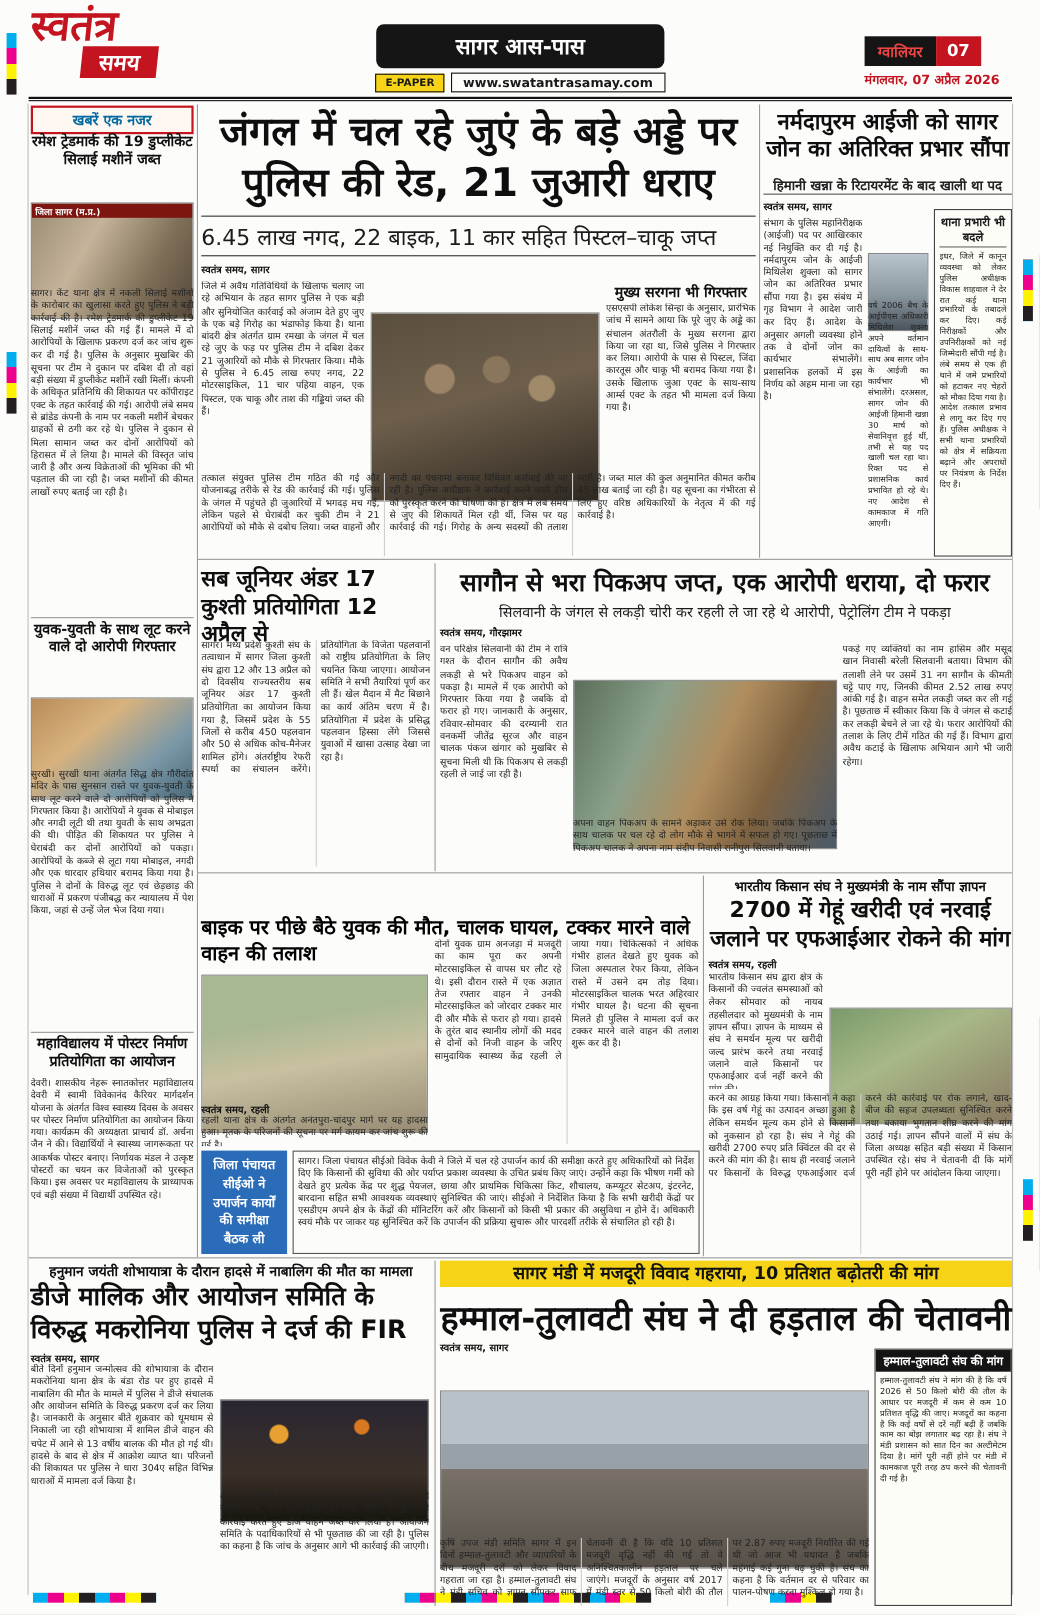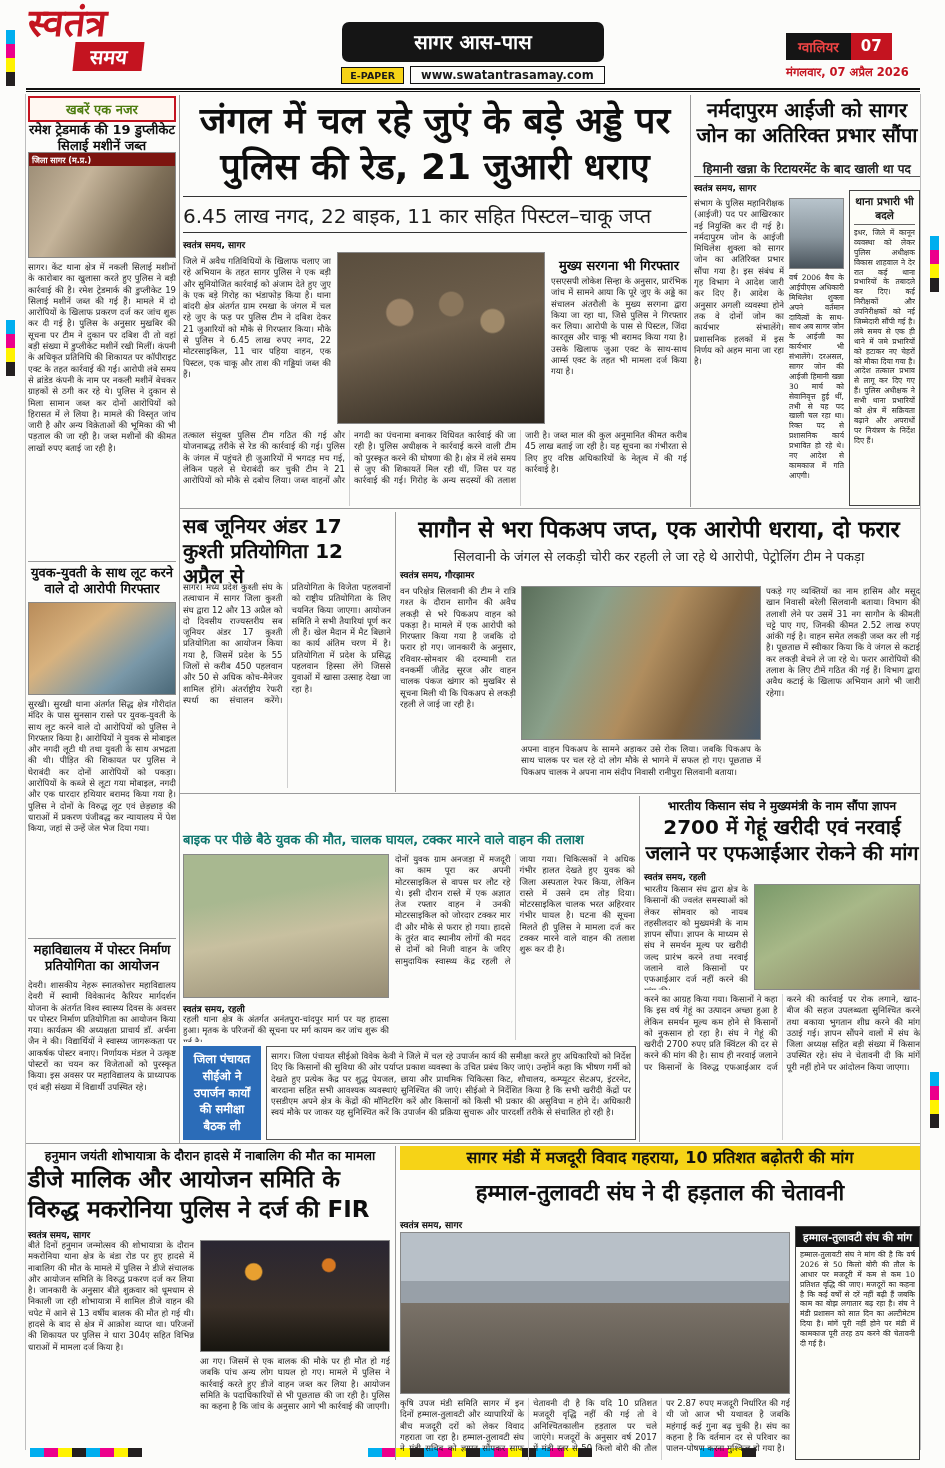--- a/index.html
+++ b/index.html
@@ -10,34 +10,34 @@
   .hl { font-weight:700; color:#0e0e0e; }
   .center { text-align:center; }
   .body-text { font-size:8.5px; line-height:1.33; text-align:justify; color:#232323; overflow:hidden; }
   .tiny { font-size:7.5px; line-height:1.32; }
   .cols2 { column-count:2; column-gap:9px; column-rule:1px solid #cfcfcf; }
   .cols3 { column-count:3; column-gap:9px; column-rule:1px solid #cfcfcf; }
   .byline { font-size:9px; font-weight:700; color:#111; }
   .vline { border-left:1px solid #9a9a9a; width:0; }
   .hline { border-top:1px solid #9a9a9a; height:0; }
   .frame-line { background:#bdbdbd; }
-  .photo { overflow:hidden; border:1px solid #888; }
+  .photo { overflow:hidden; border:1px solid #888;margin-top:32px; }
   .photo-band { position:absolute; top:0; left:0; right:0; background:#7d1510; color:#fff; font-size:8px; padding:1px 3px; font-weight:700; }
   .ph-machines { background:linear-gradient(120deg,#9a8b74,#c5b49a 35%,#7e6f58 70%,#55483a); }
   .ph-raid { background:radial-gradient(circle at 30% 35%, #9c8468 0 7%, transparent 8%), radial-gradient(circle at 55% 30%, #8a765c 0 7%, transparent 8%), radial-gradient(circle at 75% 40%, #a08a6a 0 6%, transparent 7%), linear-gradient(165deg,#5a4e3e,#6e5f4c 45%,#2e2820); }
   .ph-officer { background:linear-gradient(180deg,#b8c4cc,#8a969e 55%,#4a545c); }
   .ph-loot { background:linear-gradient(140deg,#b98c5a,#d8b27e 35%,#7a98a8 70%,#4a6878); }
   .ph-wood { background:linear-gradient(115deg,#5a6e5a,#8aa08a 28%,#b08d5e 52%,#7e6240 72%,#4a5a6a); }
   .ph-accident { background:linear-gradient(170deg,#a8b890 0 30%,#c8c0a0 55%,#968c74); }
   .ph-memo { background:linear-gradient(150deg,#7a9a6a,#a8b888 40%,#8a7a62); }
   .ph-night { background:radial-gradient(circle at 28% 28%, #e8a030 0 5%, transparent 6%), radial-gradient(circle at 68% 22%, #d87820 0 4%, transparent 5%), linear-gradient(180deg,#2a2632,#3a3028 60%,#17150f); }
   .ph-shed { background:linear-gradient(180deg,#b8c0c8 0 30%,#98a0a8 30% 44%,#7a7268 44%,#565048); }
   .regh { background:repeating-linear-gradient(90deg,#00aeef 0 14px,#ec008c 14px 28px,#fff200 28px 42px,#231f20 42px 56px); }
   .regv { background:repeating-linear-gradient(180deg,#00aeef 0 14px,#ec008c 14px 28px,#fff200 28px 42px,#231f20 42px 56px); }
-  .sec-box { border:2px solid #c41420; color:#4d7c0f; font-weight:700; font-size:13px; text-align:center; padding:2px 0; background:#fff8f2; }
+  .sec-box { border:2px solid #c41420; color:#0369a1; font-weight:700; font-size:13px; text-align:center; padding:2px 0; background:#fff8f2; }
   .sidebar-box { border:1px solid #444; padding:3px 4px; background:#fdfdf8; overflow:hidden; }
   .sidebar-hd { font-weight:700; font-size:10.5px; text-align:center; border-bottom:1px solid #666; padding-bottom:2px; margin-bottom:3px; }
   .black-band-hd { background:#141414; color:#fff; font-weight:700; font-size:10.5px; text-align:center; padding:3px 2px; }
   .yellow-kicker { background:#f6d317; color:#111; font-weight:700; font-size:16px; text-align:center; line-height:24px; }
   .blue-box { background:#2b6cb8; color:#fff; font-weight:700; font-size:11.5px; text-align:center; display:flex; align-items:center; justify-content:center; padding:5px; line-height:1.45; }
   .red { color:#c41420; }
 </style>
 </head>
 <body>
 
@@ -131,21 +131,21 @@
   <div class="abs hl center" style="left:400px; top:513px; width:518px; font-size:22.5px;">सागौन से भरा पिकअप जप्त, एक आरोपी धराया, दो फरार</div>
   <div class="abs center" style="left:400px; top:547px; width:518px; font-size:13px; color:#1c1c1c;">सिलवानी के जंगल से लकड़ी चोरी कर रहली ले जा रहे थे आरोपी, पेट्रोलिंग टीम ने पकड़ा</div>
   <div class="abs byline" style="left:400px; top:568px;">स्वतंत्र समय, गौरझामर</div>
   <div class="abs body-text" style="left:400px; top:586px; width:116px; height:158px;">वन परिक्षेत्र सिलवानी की टीम ने रात्रि गश्त के दौरान सागौन की अवैध लकड़ी से भरे पिकअप वाहन को पकड़ा है। मामले में एक आरोपी को गिरफ्तार किया गया है जबकि दो फरार हो गए। जानकारी के अनुसार, रविवार-सोमवार की दरम्यानी रात वनकर्मी जीतेंद्र सूरज और वाहन चालक पंकज खंगार को मुखबिर से सूचना मिली थी कि पिकअप से लकड़ी रहली ले जाई जा रही है।</div>
   <div class="abs photo ph-wood" style="left:521px; top:586px; width:240px; height:154px;"></div>
   <div class="abs body-text" style="left:766px; top:586px; width:154px; height:204px;">पकड़े गए व्यक्तियों का नाम हासिम और मसूद खान निवासी बरेली सिलवानी बताया। विभाग की तलाशी लेने पर उसमें 31 नग सागौन के कीमती चट्टे पाए गए, जिनकी कीमत 2.52 लाख रुपए आंकी गई है। वाहन समेत लकड़ी जब्त कर ली गई है। पूछताछ में स्वीकार किया कि वे जंगल से कटाई कर लकड़ी बेचने ले जा रहे थे। फरार आरोपियों की तलाश के लिए टीमें गठित की गई हैं। विभाग द्वारा अवैध कटाई के खिलाफ अभियान आगे भी जारी रहेगा।</div>
   <div class="abs body-text" style="left:521px; top:744px; width:240px; height:46px;">अपना वाहन पिकअप के सामने अड़ाकर उसे रोक लिया। जबकि पिकअप के साथ चालक पर चल रहे दो लोग मौके से भागने में सफल हो गए। पूछताछ में पिकअप चालक ने अपना नाम संदीप निवासी रानीपुरा सिलवानी बताया।</div>
 
   <div class="abs hline" style="left:180px; top:793px; width:740px;"></div>
 
-  <div class="abs hl" style="left:183px; top:830px; width:452px; font-size:13px; color:#0f766e;">बाइक पर पीछे बैठे युवक की मौत, चालक घायल, टक्कर मारने वाले वाहन की तलाश</div>
+  <div class="abs hl" style="left:183px; top:830px; width:452px; font-size:18px; color:#000000;">बाइक पर पीछे बैठे युवक की मौत, चालक घायल, टक्कर मारने वाले वाहन की तलाश</div>
   <div class="abs photo ph-accident" style="left:183px; top:854px; width:206px; height:144px;"></div>
   <div class="abs byline" style="left:183px; top:1002px;">स्वतंत्र समय, रहली</div>
   <div class="abs body-text" style="left:183px; top:1014px; width:206px; height:28px;">रहली थाना क्षेत्र के अंतर्गत अनंतपुरा-चांदपुर मार्ग पर यह हादसा हुआ। मृतक के परिजनों की सूचना पर मर्ग कायम कर जांच शुरू की गई है।</div>
   <div class="abs body-text cols2" style="left:395px; top:854px; width:240px; height:186px;">दोनों युवक ग्राम अनजड़ा में मजदूरी का काम पूरा कर अपनी मोटरसाइकिल से वापस घर लौट रहे थे। इसी दौरान रास्ते में एक अज्ञात तेज रफ्तार वाहन ने उनकी मोटरसाइकिल को जोरदार टक्कर मार दी और मौके से फरार हो गया। हादसे के तुरंत बाद स्थानीय लोगों की मदद से दोनों को निजी वाहन के जरिए सामुदायिक स्वास्थ्य केंद्र रहली ले जाया गया। चिकित्सकों ने अधिक गंभीर हालत देखते हुए युवक को जिला अस्पताल रेफर किया, लेकिन रास्ते में उसने दम तोड़ दिया। मोटरसाइकिल चालक भरत अहिरवार गंभीर घायल है। घटना की सूचना मिलते ही पुलिस ने मामला दर्ज कर टक्कर मारने वाले वाहन की तलाश शुरू कर दी है।</div>
 
   <div class="abs vline" style="left:639px; top:796px; height:346px;"></div>
 
   <div class="abs hl center" style="left:644px; top:797px; width:276px; font-size:12px;">भारतीय किसान संघ ने मुख्यमंत्री के नाम सौंपा ज्ञापन</div>
   <div class="abs hl center" style="left:644px; top:814px; width:276px; font-size:20px; line-height:1.3;">2700 में गेहूं खरीदी एवं नरवाई जलाने पर एफआईआर रोकने की मांग</div>
   <div class="abs byline" style="left:644px; top:870px;">स्वतंत्र समय, रहली</div>
@@ -161,21 +161,21 @@
   <div class="abs hl" style="left:28px; top:1147px; width:364px; font-size:12.5px;text-align:center;">हनुमान जयंती शोभायात्रा के दौरान हादसे में नाबालिग की मौत का मामला</div>
   <div class="abs hl" style="left:28px; top:1165px; width:364px; font-size:23px; line-height:1.3;">डीजे मालिक और आयोजन समिति के विरुद्ध मकरोनिया पुलिस ने दर्ज की FIR</div>
   <div class="abs byline" style="left:28px; top:1228px;">स्वतंत्र समय, सागर</div>
   <div class="abs body-text" style="left:28px; top:1240px; width:166px; height:220px;">बीते दिनों हनुमान जन्मोत्सव की शोभायात्रा के दौरान मकरोनिया थाना क्षेत्र के बंडा रोड पर हुए हादसे में नाबालिग की मौत के मामले में पुलिस ने डीजे संचालक और आयोजन समिति के विरुद्ध प्रकरण दर्ज कर लिया है। जानकारी के अनुसार बीते शुक्रवार को धूमधाम से निकाली जा रही शोभायात्रा में शामिल डीजे वाहन की चपेट में आने से 13 वर्षीय बालक की मौत हो गई थी। हादसे के बाद से क्षेत्र में आक्रोश व्याप्त था। परिजनों की शिकायत पर पुलिस ने धारा 304ए सहित विभिन्न धाराओं में मामला दर्ज किया है।</div>
   <div class="abs photo ph-night" style="left:200px; top:1240px; width:190px; height:112px;"></div>
   <div class="abs body-text" style="left:200px; top:1356px; width:190px; height:104px;">आ गए। जिसमें से एक बालक की मौके पर ही मौत हो गई जबकि पांच अन्य लोग घायल हो गए। मामले में पुलिस ने कार्रवाई करते हुए डीजे वाहन जब्त कर लिया है। आयोजन समिति के पदाधिकारियों से भी पूछताछ की जा रही है। पुलिस का कहना है कि जांच के अनुसार आगे भी कार्रवाई की जाएगी।</div>
 
   <div class="abs vline" style="left:395px; top:1146px; height:314px;"></div>
 
   <div class="abs yellow-kicker" style="left:400px; top:1146px; width:520px; height:24px;">सागर मंडी में मजदूरी विवाद गहराया, 10 प्रतिशत बढ़ोतरी की मांग</div>
-  <div class="abs hl center" style="left:400px; top:1176px; width:520px; font-size:22px;">हम्माल-तुलावटी संघ ने दी हड़ताल की चेतावनी</div>
+  <div class="abs hl center" style="left:400px; top:1176px; width:520px; font-size:31px;">हम्माल-तुलावटी संघ ने दी हड़ताल की चेतावनी</div>
   <div class="abs byline" style="left:400px; top:1218px;">स्वतंत्र समय, सागर</div>
   <div class="abs photo ph-shed" style="left:400px; top:1232px; width:390px; height:162px;"></div>
   <div class="abs body-text cols3" style="left:400px; top:1398px; width:390px; height:62px;">कृषि उपज मंडी समिति सागर में इन दिनों हम्माल-तुलावटी और व्यापारियों के बीच मजदूरी दरों को लेकर विवाद गहराता जा रहा है। हम्माल-तुलावटी संघ ने मंडी सचिव को ज्ञापन सौंपकर साफ चेतावनी दी है कि यदि 10 प्रतिशत मजदूरी वृद्धि नहीं की गई तो वे अनिश्चितकालीन हड़ताल पर चले जाएंगे। मजदूरों के अनुसार वर्ष 2017 में मंडी स्तर से 50 किलो बोरी की तौल पर 2.87 रुपए मजदूरी निर्धारित की गई थी जो आज भी यथावत है जबकि महंगाई कई गुना बढ़ चुकी है। संघ का कहना है कि वर्तमान दर से परिवार का पालन-पोषण करना मुश्किल हो गया है।</div>
   <div class="abs sidebar-box" style="left:795px; top:1226px; width:125px; height:234px; padding:0;">
     <div class="black-band-hd">हम्माल-तुलावटी संघ की मांग</div>
     <div class="body-text tiny" style="padding:3px 4px; height:208px;">हम्माल-तुलावटी संघ ने मांग की है कि वर्ष 2026 से 50 किलो बोरी की तौल के आधार पर मजदूरी में कम से कम 10 प्रतिशत वृद्धि की जाए। मजदूरों का कहना है कि कई वर्षों से दरें नहीं बढ़ी हैं जबकि काम का बोझ लगातार बढ़ रहा है। संघ ने मंडी प्रशासन को सात दिन का अल्टीमेटम दिया है। मांगें पूरी नहीं होने पर मंडी में कामकाज पूरी तरह ठप करने की चेतावनी दी गई है।</div>
   </div>
 
 </div>
 

